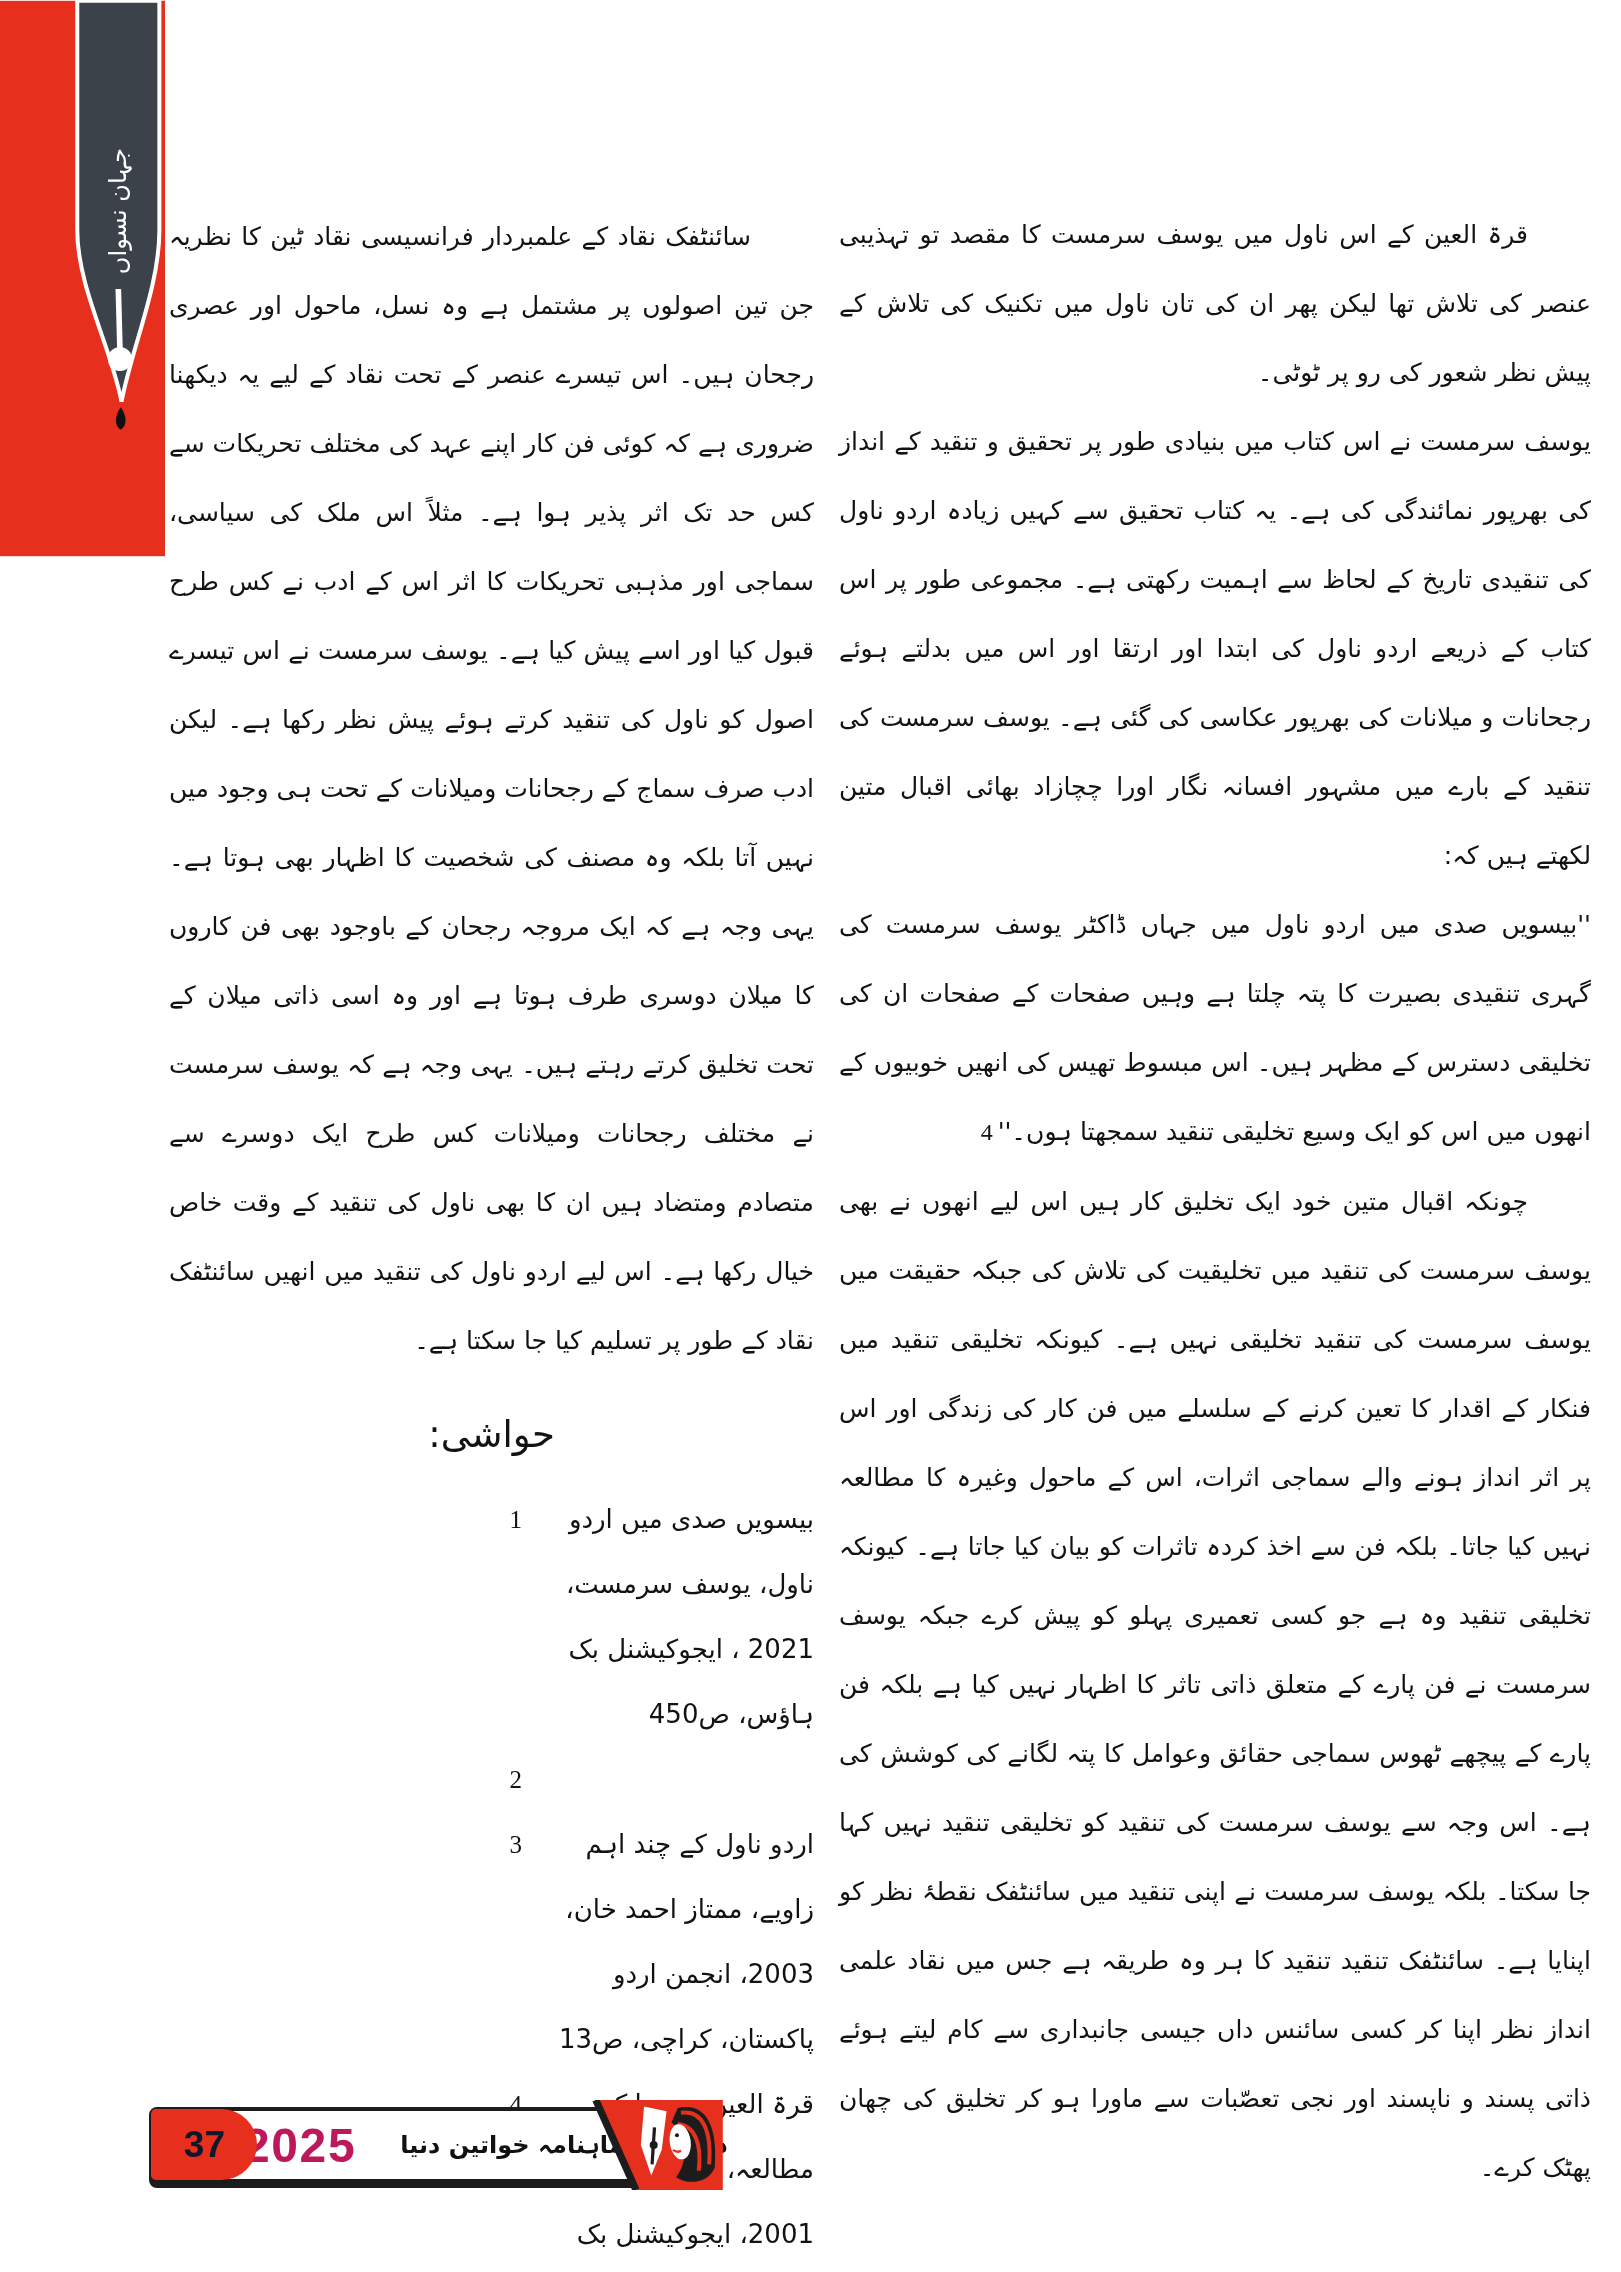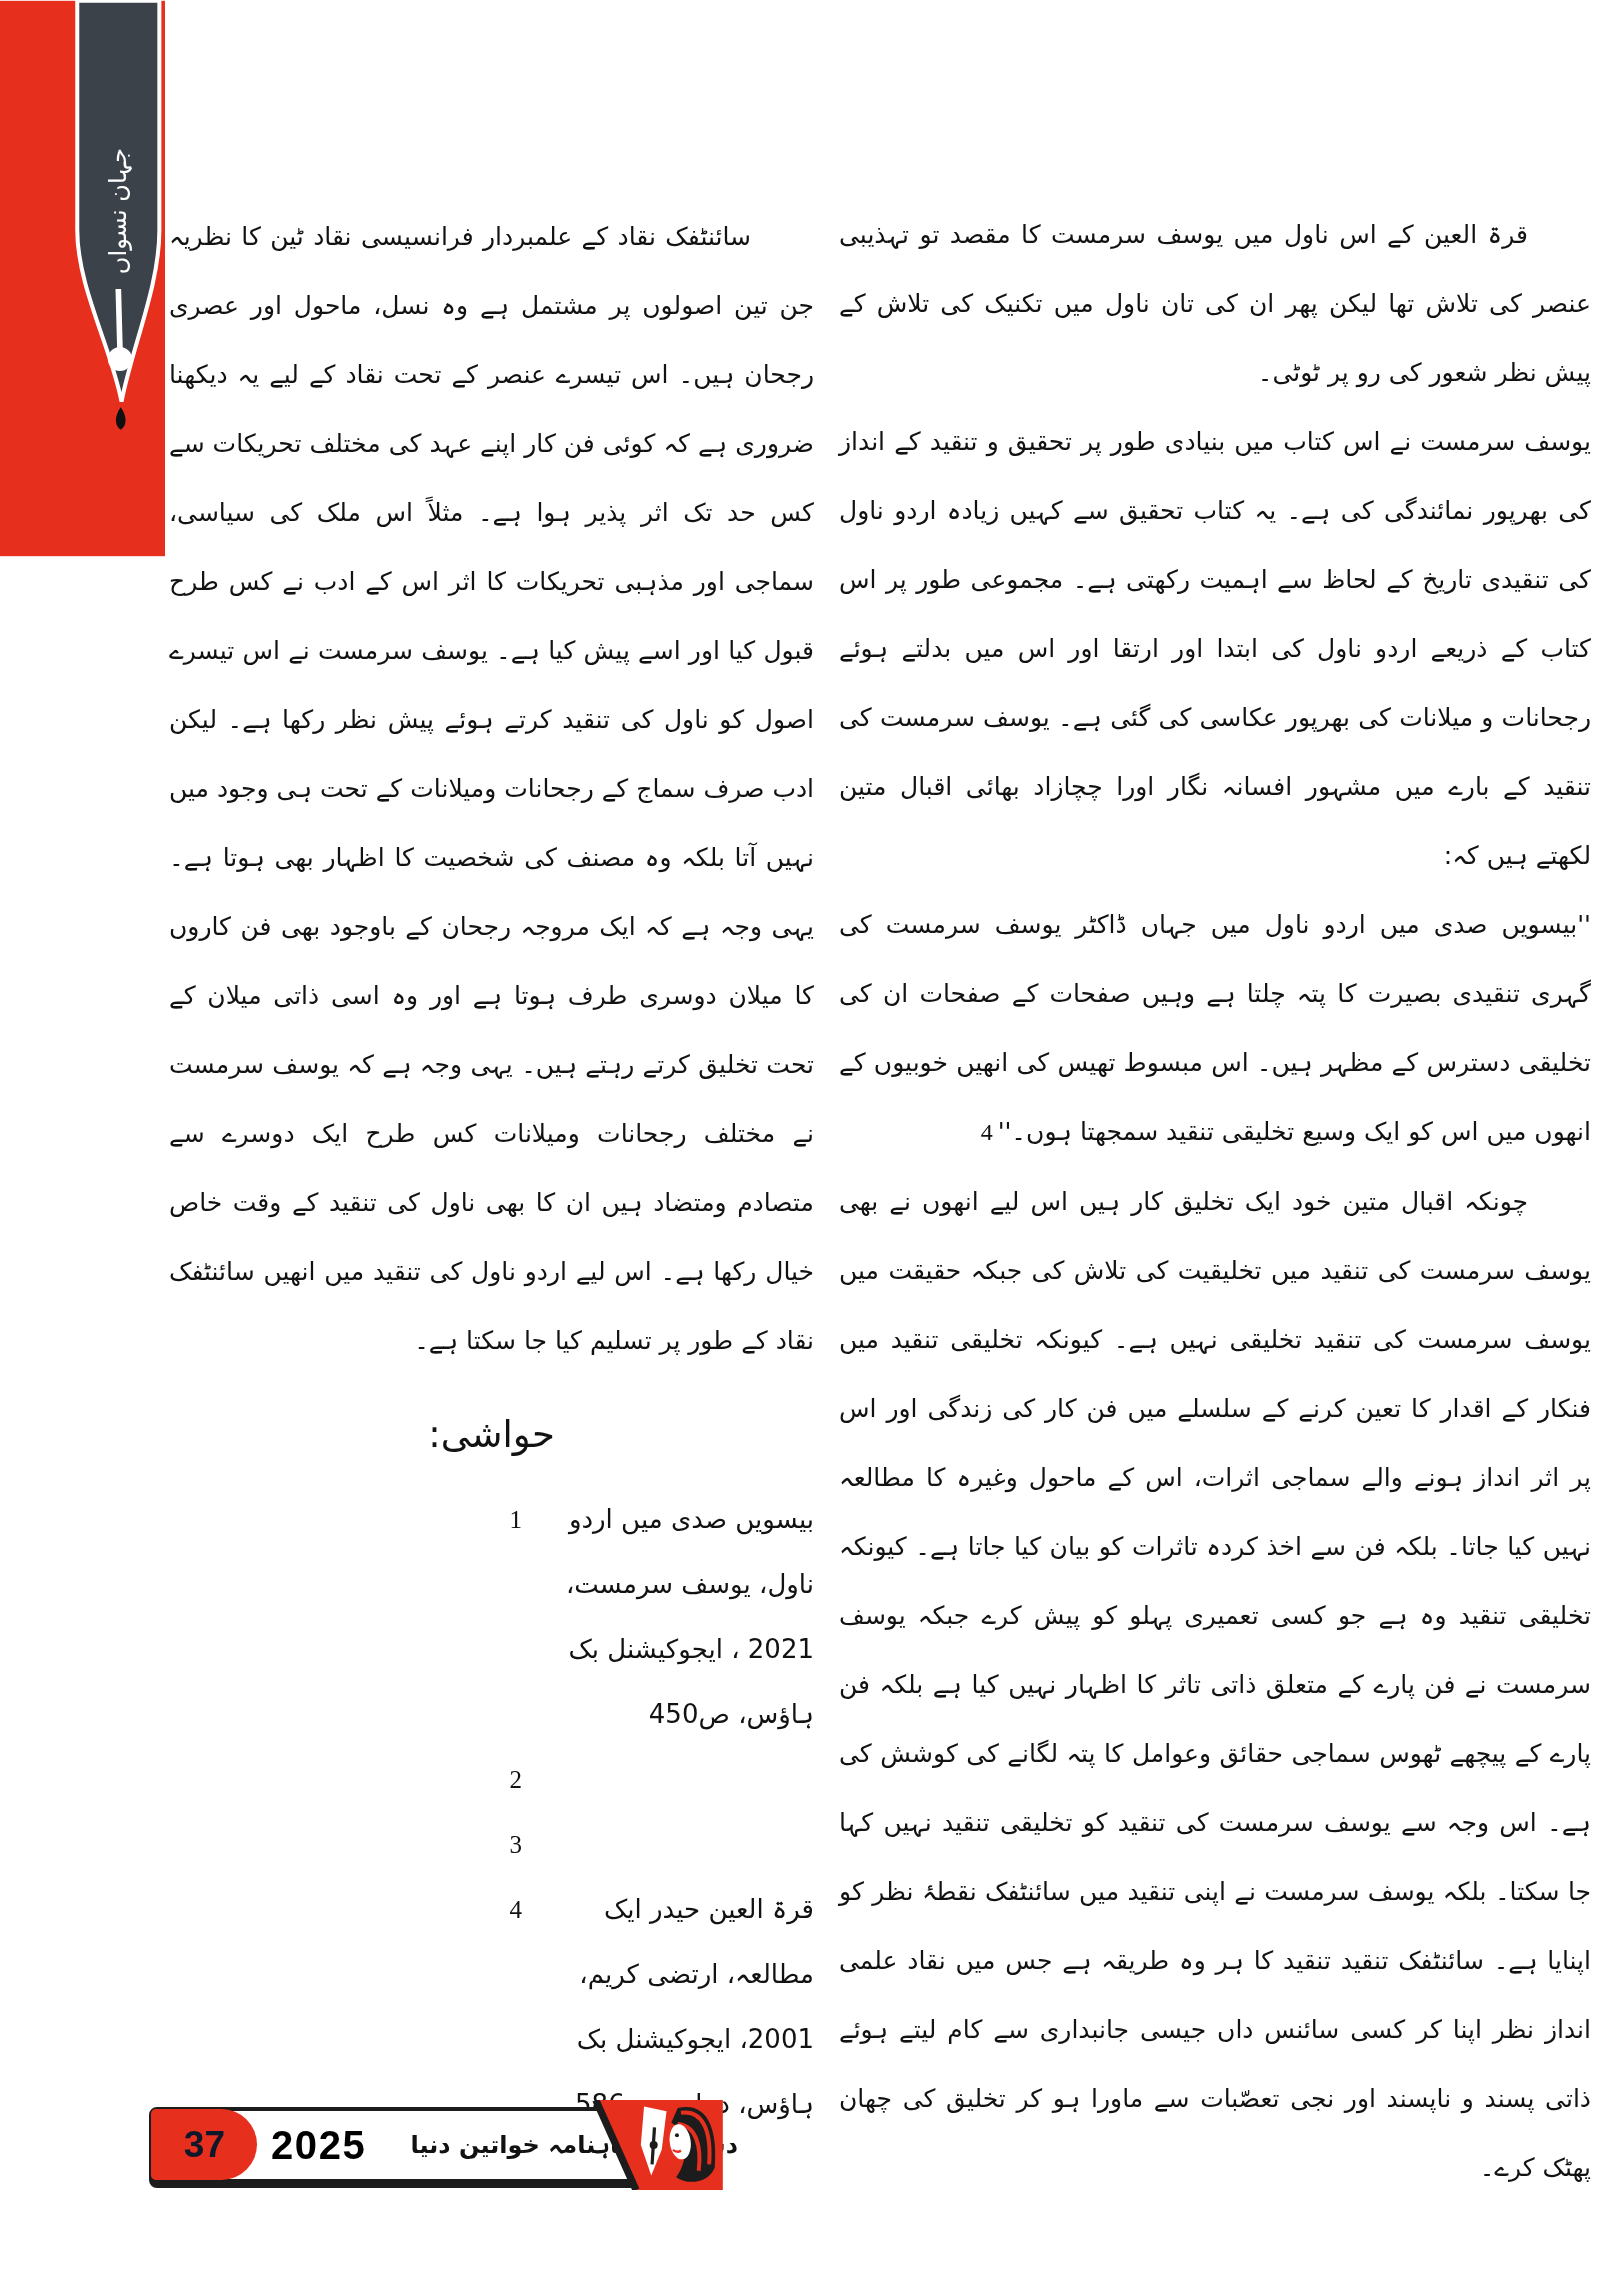--- a/index.html
+++ b/index.html
@@ -64,23 +64,23 @@
     position:absolute;left:-1.6px;top:-1.6px;height:71px;width:106px;
     background:#e72f1e;
     border-radius:6.5px 48px 48px 6.5px;
     display:flex;align-items:center;justify-content:center;
   }
   .page-pill span{
     color:#0f172a;font-weight:bold;font-size:37px;
     font-family:"Liberation Sans",sans-serif;
   }
   .footer-year{
-    margin-left:118px;
+    margin-left:90px;
     font-family:"Liberation Sans",sans-serif;
-    font-weight:bold;font-size:40px;color:#000000;letter-spacing:1.6px;
+    font-weight:bold;font-size:48px;color:#be185d;letter-spacing:1.6px;
   }
   .footer-mag{
     margin-left:44px;direction:rtl;
     font-size:24px;color:#111;font-weight:bold;white-space:nowrap;
   }
   .footer-month{
     margin-left:27.4px;direction:rtl;
     font-size:24px;color:#111;font-weight:bold;white-space:nowrap;
   }
   .footer-logo{
@@ -122,20 +122,21 @@
       </div>
 
       <div class="fn-row">
         <div class="fn-spacer"></div>
         <div class="fn-num">2</div>
       </div>
 
       <div class="fn-row">
         <div class="fn-spacer"></div>
         <div class="fn-num">3</div>
+        <div class="fn-text">اردو ناول کے چند اہم زاویے، ممتاز احمد خان، 2003، انجمن اردو پاکستان، کراچی، ص13</div>
       </div>
 
       <div class="fn-row">
         <div class="fn-spacer"></div>
         <div class="fn-num">4</div>
         <div class="fn-text">قرۃ العین حیدر ایک مطالعہ، ارتضی کریم، 2001، ایجوکیشنل بک ہاؤس، دہلی، ص586</div>
       </div>
 
     </div>
 

